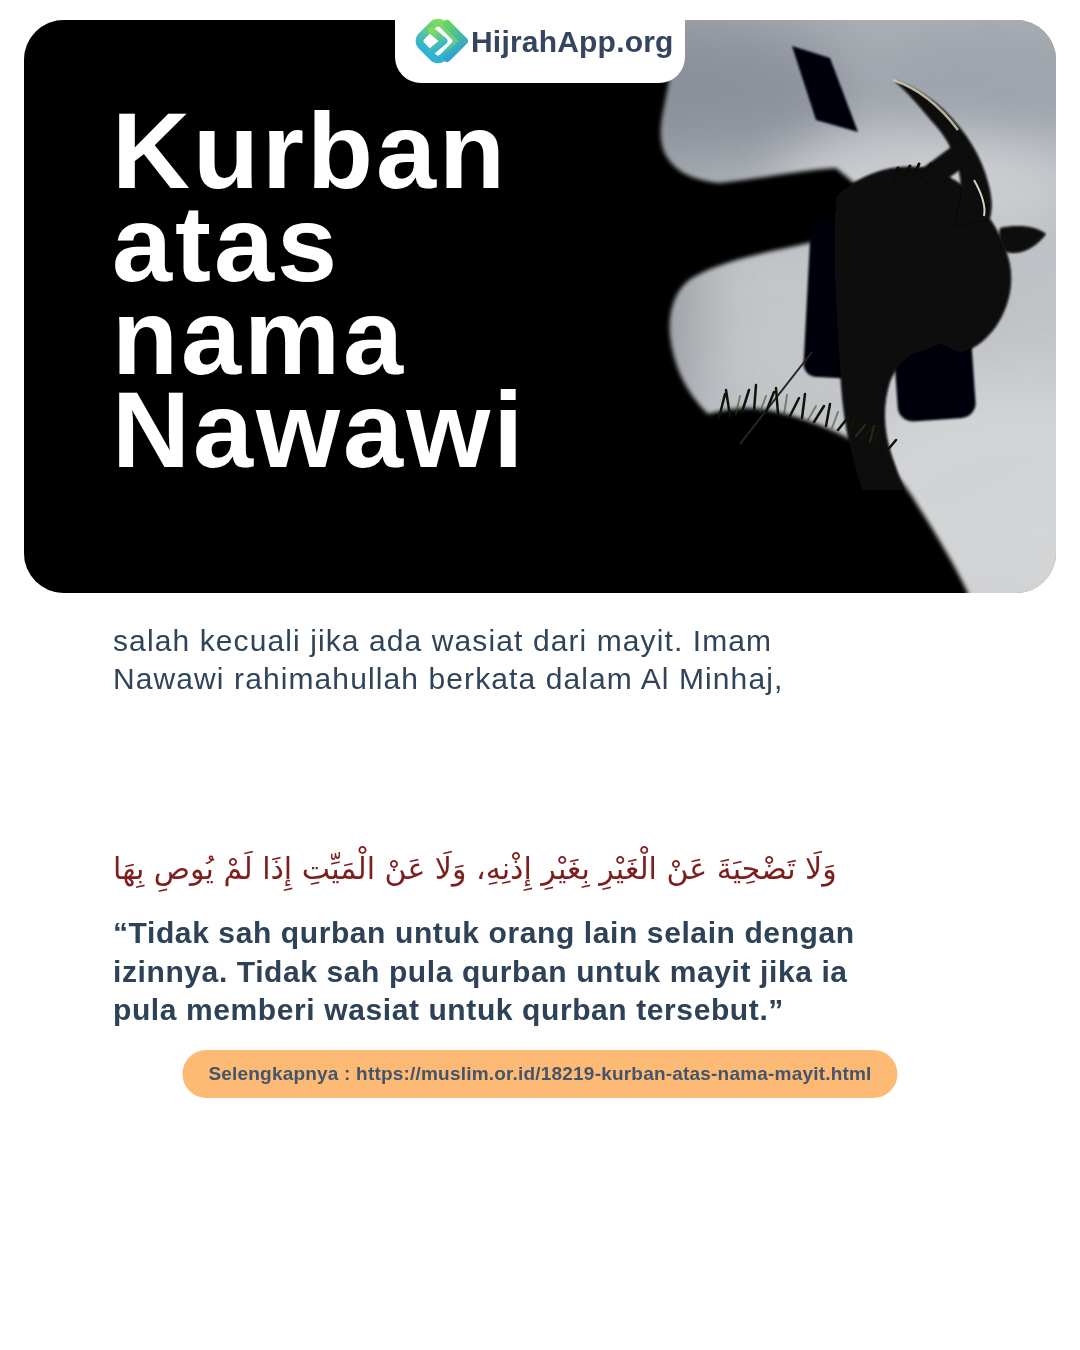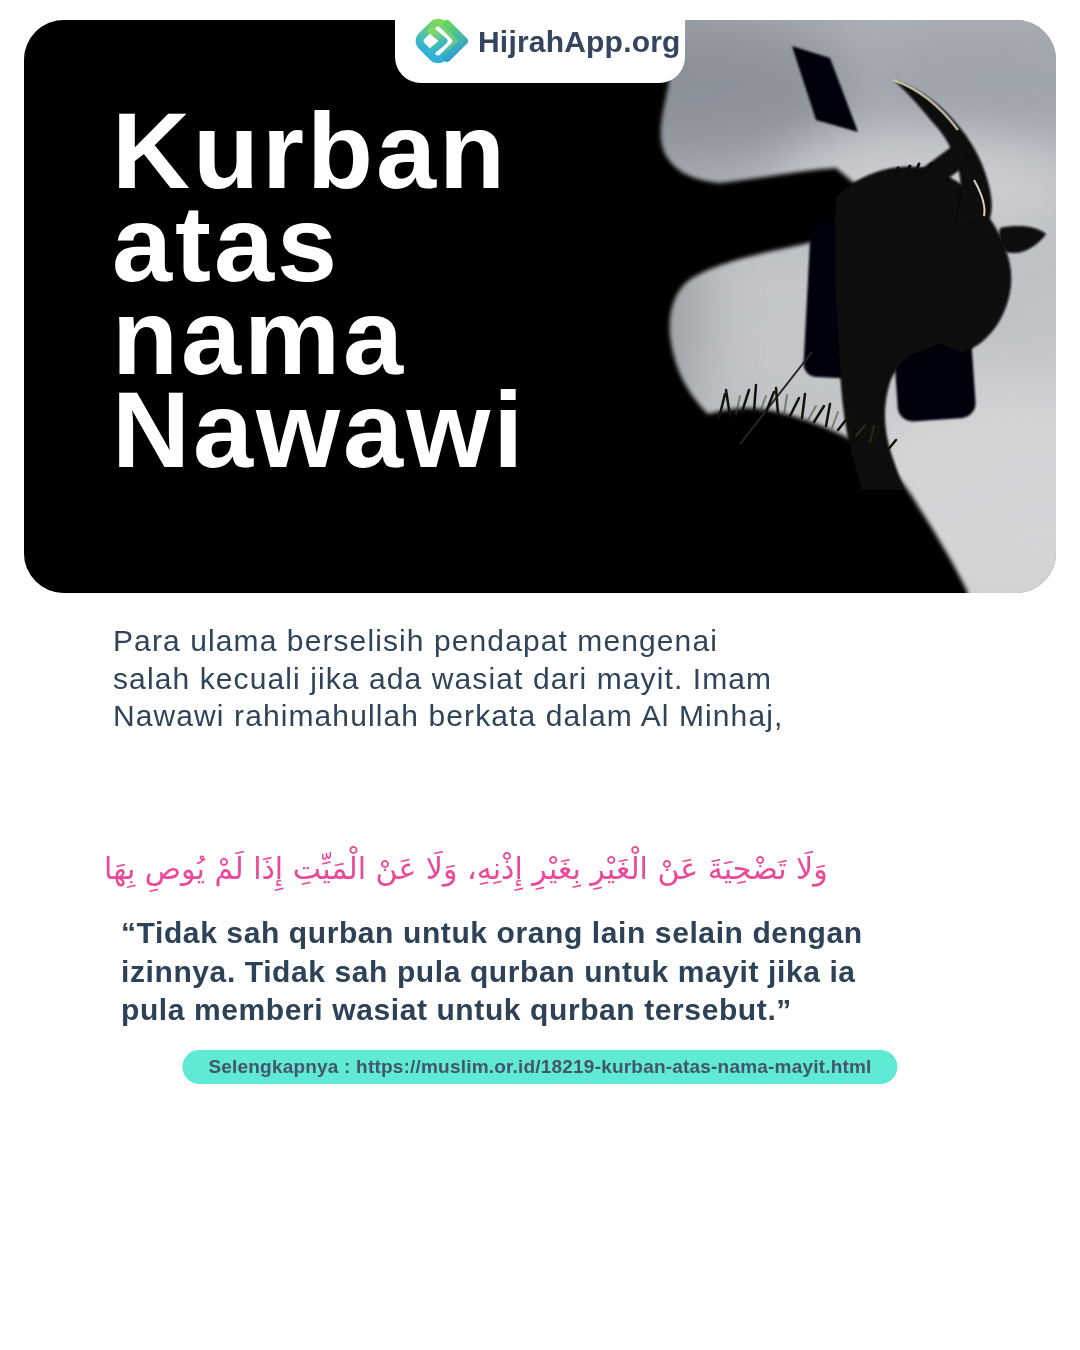--- a/index.html
+++ b/index.html
@@ -15,47 +15,46 @@
   .hero-block svg{display:block;width:1032px;height:573px;}
   .hero-title{
     position:absolute;left:88px;top:84px;
     color:#ffffff;font-size:108px;font-weight:700;line-height:93px;
     letter-spacing:3px;white-space:nowrap;
   }
   
   .logo-tab{
     position:absolute;left:395px;top:0;width:290px;height:83px;
     background:#ffffff;border-radius:0 0 26px 26px;
-    display:flex;align-items:center;padding-left:12px;box-sizing:border-box;gap:7px;
+    display:flex;align-items:center;padding-left:12px;box-sizing:border-box;
     z-index:5;
   }
   .logo-text{font-size:30px;color:#35455F;letter-spacing:0.2px;white-space:nowrap;}
   .logo-text .w-reg{font-weight:600;}
   .logo-text .w-bold{font-weight:800;}
   
   .para{
     position:absolute;left:113px;top:622px;
     color:#2F4459;font-size:30px;line-height:37.5px;letter-spacing:1.1px;
     white-space:nowrap;
   }
   .arabic{
-    position:absolute;left:104px;top:846px;width:860px;
+    position:absolute;left:113px;top:846px;width:860px;
     direction:rtl;text-align:left;
     font-family:"DejaVu Sans",sans-serif;
-    color:#ec4899;font-size:30px;line-height:46px;white-space:nowrap;
+    color:#7f1d1d;font-size:30px;line-height:46px;white-space:nowrap;
   }
   .quote{
     position:absolute;left:113px;top:914px;
     color:#2E4257;font-size:30px;font-weight:700;line-height:38.5px;letter-spacing:0.6px;
     white-space:nowrap;
-    margin-left:8px;
   }
   .source-pill{
     position:absolute;top:1050px;left:50%;transform:translateX(-50%);
-    background:#5eead4;border-radius:24px;padding:6px 26px;
+    background:#fdba74;border-radius:24px;padding:13px 26px;
     color:#44546B;font-size:19px;font-weight:600;letter-spacing:0.2px;white-space:nowrap;
   }
 </style>
 </head>
 <body>
 
 <div class="page">
 
   <div class="hero-block">
     <svg viewBox="0 0 1032 573" aria-hidden="true">
@@ -178,21 +177,20 @@
       <rect x="16" y="16" width="30" height="30" rx="7" fill="none" stroke="url(#lg1)" stroke-width="8" transform="rotate(45 31 31)"></rect>
       <polyline points="25,21 37,31 25,41" fill="none" stroke="url(#lg1)" stroke-width="7" stroke-linecap="round" stroke-linejoin="round"></polyline>
       <polyline points="40,14 57,31 40,48" fill="none" stroke="url(#lg2)" stroke-width="8" stroke-linecap="round" stroke-linejoin="round"></polyline>
     </svg>
     <div class="logo-text">
       <span class="w-reg">Hijrah</span><span class="w-bold">App</span><span class="w-reg">.org</span>
     </div>
   </div>
 
   <div class="para">
-    <div>Para ulama berselisih pendapat mengenai</div>
     <div>salah kecuali jika ada wasiat dari mayit. Imam</div>
     <div>Nawawi rahimahullah berkata dalam Al Minhaj,</div>
   </div>
 
   <div class="arabic" dir="rtl">وَلَا تَضْحِيَةَ عَنْ الْغَيْرِ بِغَيْرِ إِذْنِهِ، وَلَا عَنْ الْمَيِّتِ إِذَا لَمْ يُوصِ بِهَا</div>
 
   <div class="quote">
     <div>“Tidak sah qurban untuk orang lain selain dengan</div>
     <div>izinnya. Tidak sah pula qurban untuk mayit jika ia</div>
     <div>pula memberi wasiat untuk qurban tersebut.”</div>

